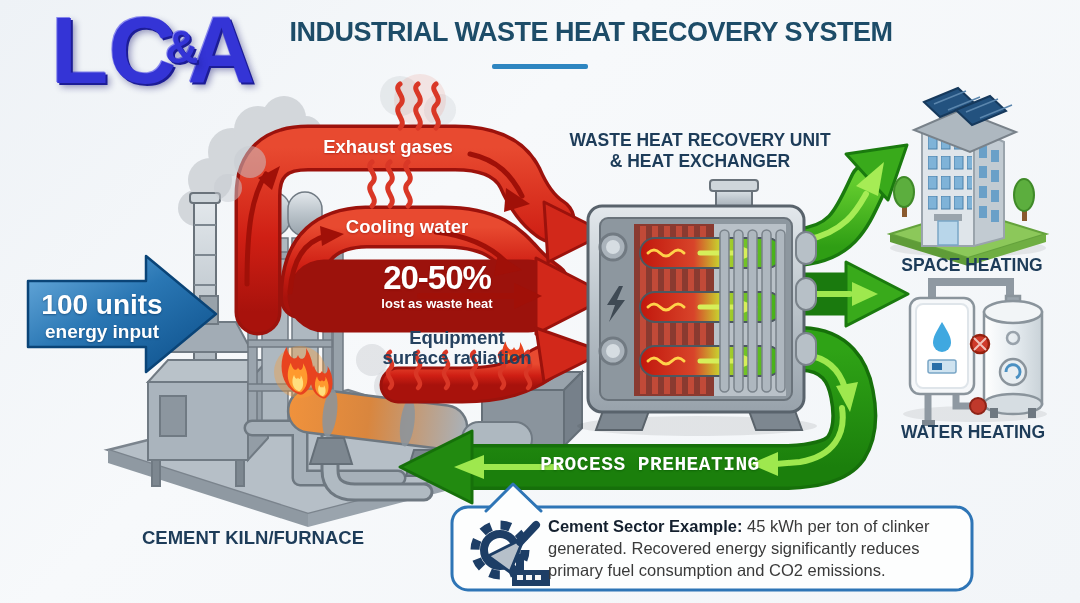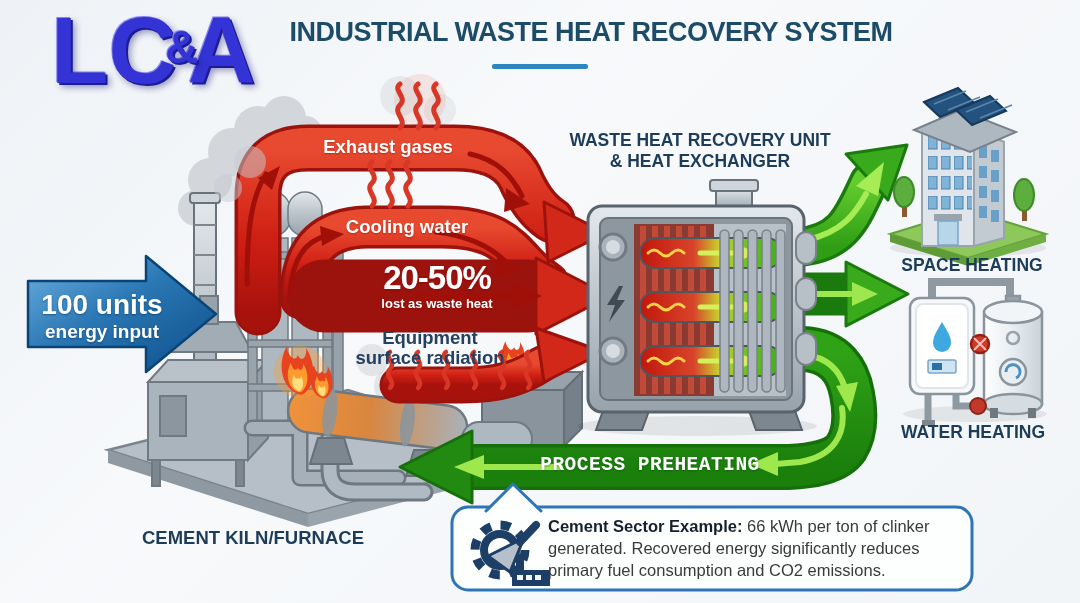--- a/index.html
+++ b/index.html
@@ -392,31 +392,31 @@
 <div class="abs ctr underline" style="left:540px;top:64px;"></div>
 
 <div class="abs ctr bluetxt" style="left:102px;top:289px;font-size:28px;">100 units</div>
 <div class="abs ctr bluetxt" style="left:102px;top:321px;font-size:19px;">energy input</div>
 
 <div class="abs ctr arrowtxt" style="left:388px;top:136px;font-size:18.5px;">Exhaust gases</div>
 <div class="abs ctr arrowtxt" style="left:407px;top:216px;font-size:18.5px;">Cooling water</div>
 <div class="abs ctr arrowtxt" style="left:437px;top:259px;font-size:33px;letter-spacing:-1px;">20-50%</div>
 <div class="abs ctr arrowtxt" style="left:437px;top:296px;font-size:13px;">lost as waste heat</div>
 
-<div class="abs ctr lbl eqp" style="left:430px;top:328px;font-size:18.5px;color:#25415f;">
+<div class="abs ctr lbl eqp" style="left:457px;top:328px;font-size:18.5px;color:#25415f;">
   <div>Equipment</div>
   <div>surface radiation</div>
 </div>
 
 <div class="abs ctr lbl" style="left:700px;top:130px;font-size:17.5px;">WASTE HEAT RECOVERY UNIT</div>
 <div class="abs ctr lbl" style="left:700px;top:151px;font-size:17.5px;">&amp; HEAT EXCHANGER</div>
 
 <div class="abs ctr lbl" style="left:253px;top:527px;font-size:18.5px;">CEMENT KILN/FURNACE</div>
 <div class="abs ctr lbl" style="left:972px;top:255px;font-size:17.5px;">SPACE HEATING</div>
 <div class="abs ctr lbl" style="left:973px;top:422px;font-size:17.5px;">WATER HEATING</div>
 <div class="abs ctr greentxt" style="left:650px;top:454px;font-size:19.5px;">PROCESS PREHEATING</div>
 
 <div class="abs callout-text" style="left:548px;top:516px;">
   <b>Cement Sector Example:</b>
-  <span>66 kWh per ton of clinker generated. Recovered energy significantly reduces primary fuel consumption and CO2 emissions.</span>
+  <span>45 kWh per ton of clinker generated. Recovered energy significantly reduces primary fuel consumption and CO2 emissions.</span>
 </div>
 
 </div>
 
 </body></html>

